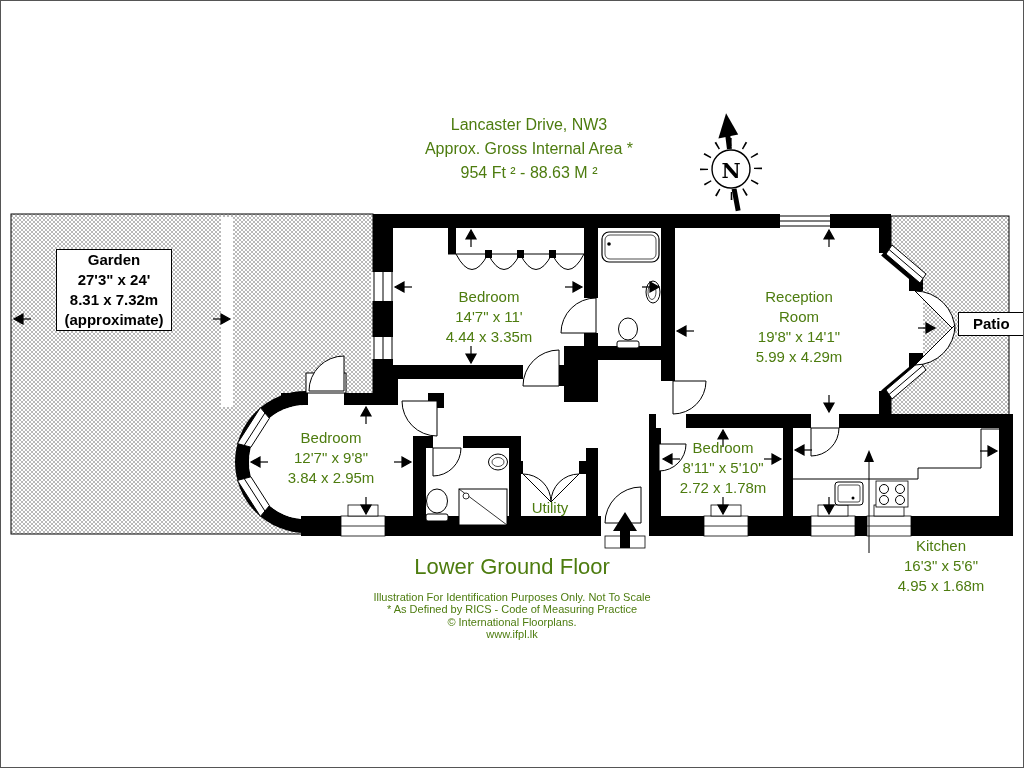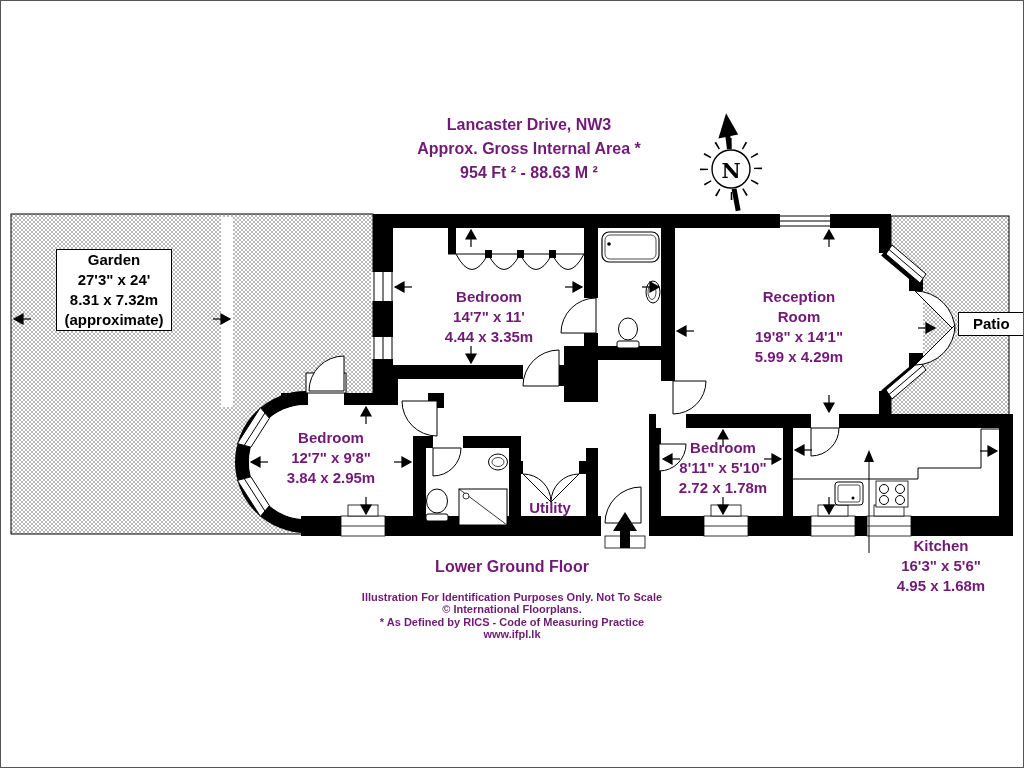--- a/index.html
+++ b/index.html
@@ -1,21 +1,21 @@
 <!DOCTYPE html>
 <html><head>
 <meta charset="utf-8">
 <style>
   html,body{margin:0;padding:0;background:#fff;}
   .page{position:relative;width:1024px;height:768px;background:#fff;border:1px solid #555;box-sizing:border-box;overflow:hidden;font-family:"Liberation Sans",sans-serif;color:#000;}
   svg{position:absolute;left:0;top:0;}
-  .lbl{position:absolute;transform:translateX(-50%);text-align:center;font-weight:bold;font-size:15px;line-height:20px;white-space:nowrap;color:#701a75;}
+  .lbl{position:absolute;transform:translateX(-50%);text-align:center;font-weight:normal;font-size:15px;line-height:20px;white-space:nowrap;color:#4d7c0f;}
   .box{position:absolute;background:#fff;border:1px solid #000;text-align:center;font-weight:bold;font-size:15px;line-height:20px;color:#000;}
   .title{font-size:16px;line-height:24px;}
-  .floorlbl{font-size:16px;}
+  .floorlbl{font-size:22px;}
   .footer{font-size:11px;line-height:12.3px;}
   .compassN{position:absolute;transform:translate(-50%,-50%);font-family:"DejaVu Serif",serif;font-size:21px;font-weight:bold;}
 </style>
 </head>
 <body>
 
 <div class="page">
 
 <svg width="1024" height="768" viewBox="0 0 1024 768">
   <defs>
@@ -315,18 +315,18 @@
 <div class="lbl" style="left:940px;top:535px;">
   <div>Kitchen</div>
   <div>16'3" x 5'6"</div>
   <div>4.95 x 1.68m</div>
 </div>
 
 <div class="lbl floorlbl" style="left:511px;top:556px;">Lower Ground Floor</div>
 
 <div class="lbl footer" style="left:511px;top:590px;text-align:center;">
   <div>Illustration For Identification Purposes Only. Not To Scale</div>
+  <div>* As Defined by RICS - Code of Measuring Practice</div>
   <div>© International Floorplans.</div>
-  <div>* As Defined by RICS - Code of Measuring Practice</div>
   <div>www.ifpl.lk</div>
 </div>
 
 </div>
 
 </body></html>

